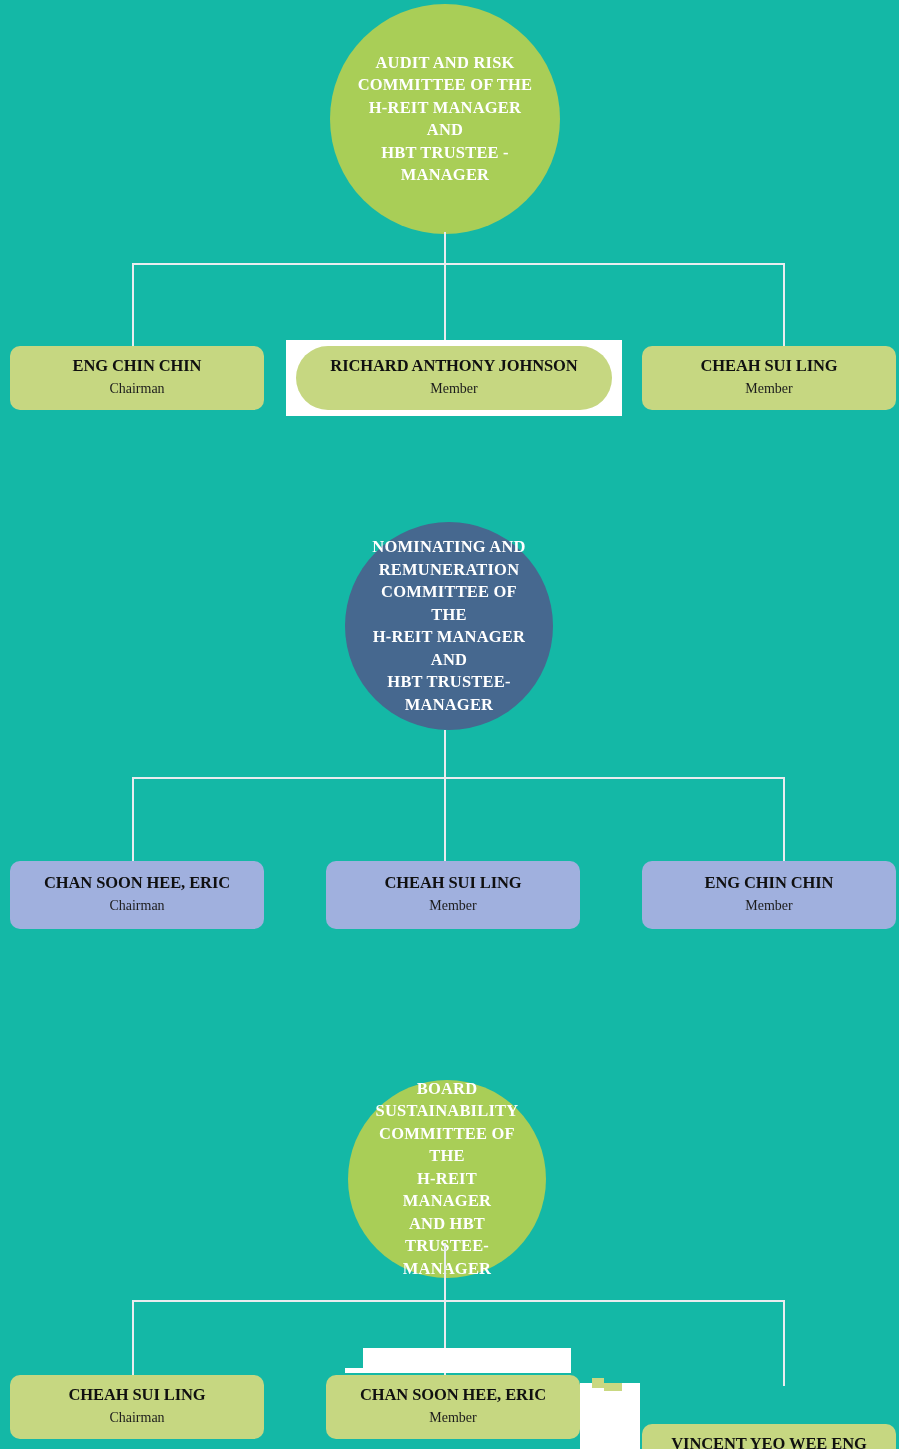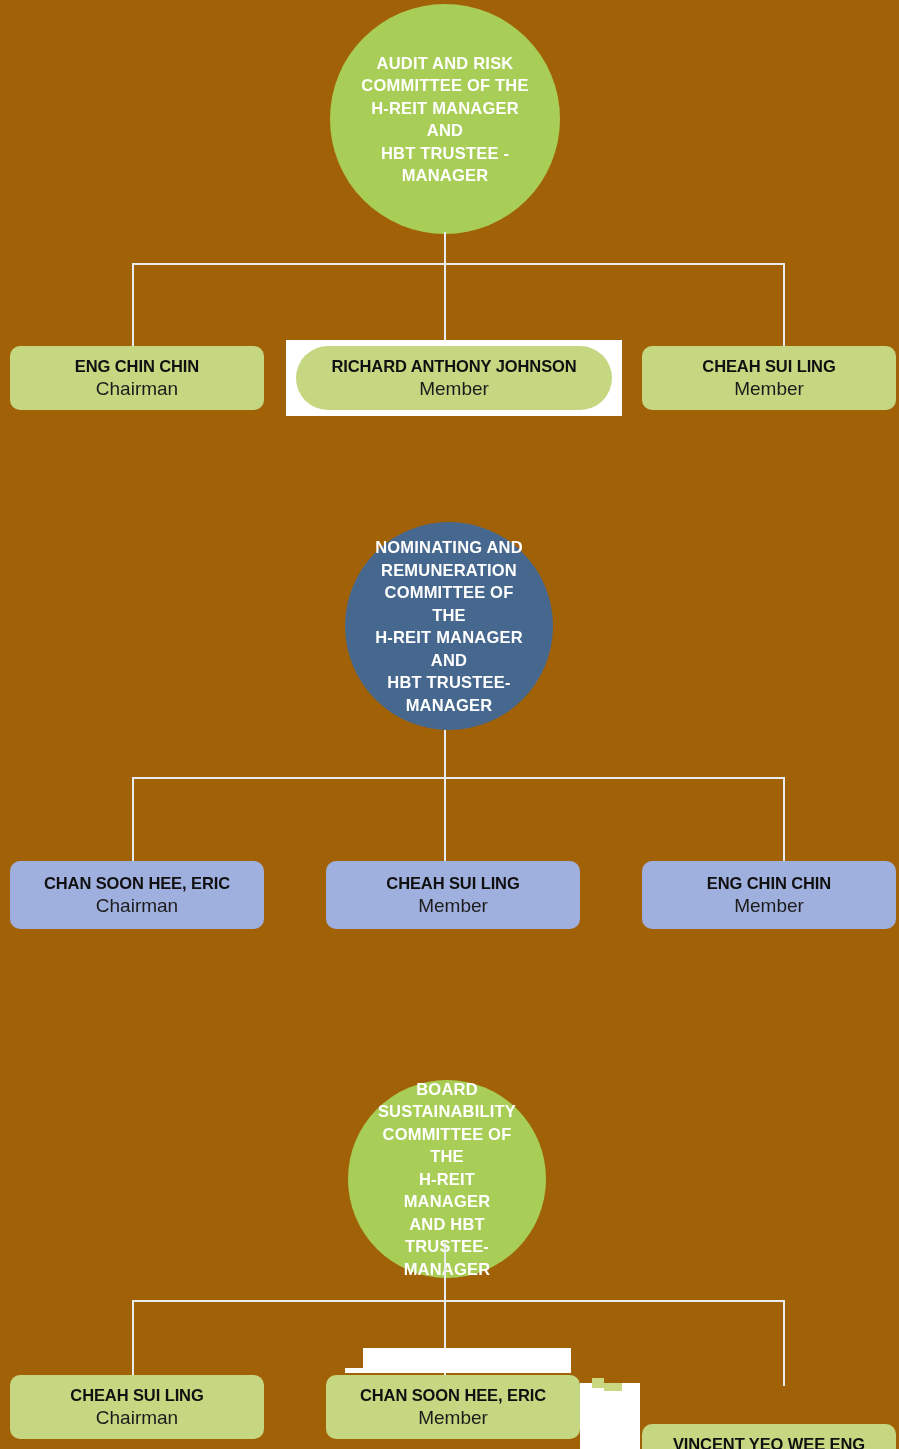--- a/index.html
+++ b/index.html
@@ -11,21 +11,22 @@
     width: 899px;
     height: 1449px;
     background: #c9d881;
     font-family: "Liberation Sans", sans-serif;
     overflow: hidden;
   }
   #chart-root {
     position: relative;
     width: 899px;
     height: 1449px;
-    background: #a16207;
+    background: #14b8a6;
+    font-family: Liberation Serif, serif;
   }
 
   
   .committee-circle {
     position: absolute;
     border-radius: 50%;
     display: flex;
     align-items: center;
     justify-content: center;
     text-align: center;
@@ -69,21 +70,21 @@
     color: #101010;
     font-weight: bold;
     font-size: 16.5px;
     line-height: 22px;
     letter-spacing: -0.1px;
     white-space: nowrap;
   }
   .person-role {
     color: #1c1c1c;
     font-weight: normal;
-    font-size: 19px;
+    font-size: 14px;
     line-height: 24px;
   }
 
   
   .artifact {
     position: absolute;
     background: #ffffff;
   }
   .artifact-frame {
     position: absolute;

